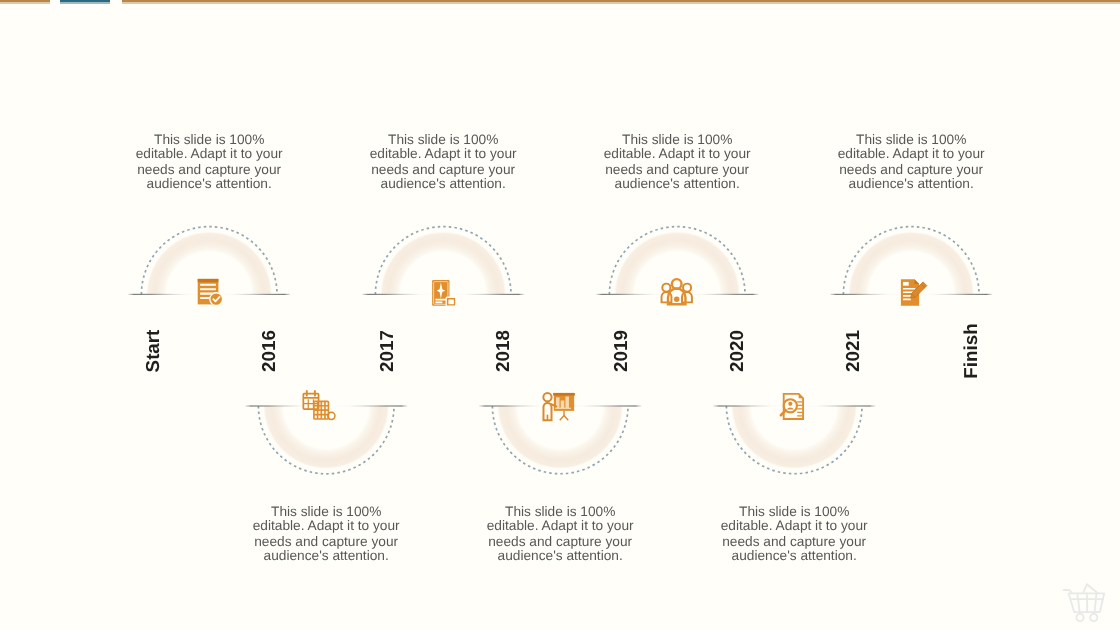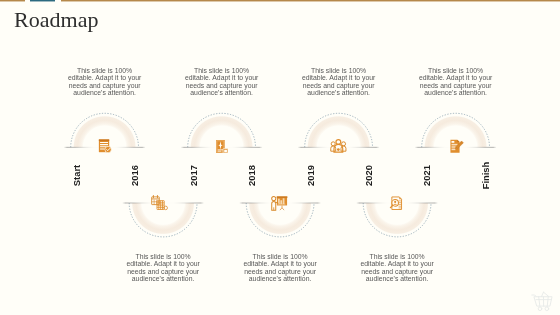--- a/index.html
+++ b/index.html
@@ -29,21 +29,20 @@
   <div class="topbar">
     <i class="gap1"></i>
     <i class="blue"></i>
     <i class="gap2"></i>
   </div>
   <div class="topbar2">
     <i class="gap1"></i>
     <i class="blue"></i>
     <i class="gap2"></i>
   </div>
-  <div class="title">Roadmap</div>
   <svg class="road" id="road" viewBox="0 0 560 315">
       <defs>
         <linearGradient id="fadeline" x1="0" y1="0" x2="1" y2="0">
           <stop offset="0" stop-color="#AAAAAA" stop-opacity="0.3"></stop>
           <stop offset="0.035" stop-color="#6F6F6F" stop-opacity="0.92"></stop>
           <stop offset="0.14" stop-color="#757575" stop-opacity="0.8"></stop>
           <stop offset="0.25" stop-color="#8A8A8A" stop-opacity="0.4"></stop>
           <stop offset="0.36" stop-color="#AAAAAA" stop-opacity="0.06"></stop>
           <stop offset="0.5" stop-color="#BBBBBB" stop-opacity="0"></stop>
           <stop offset="0.64" stop-color="#AAAAAA" stop-opacity="0.06"></stop>

